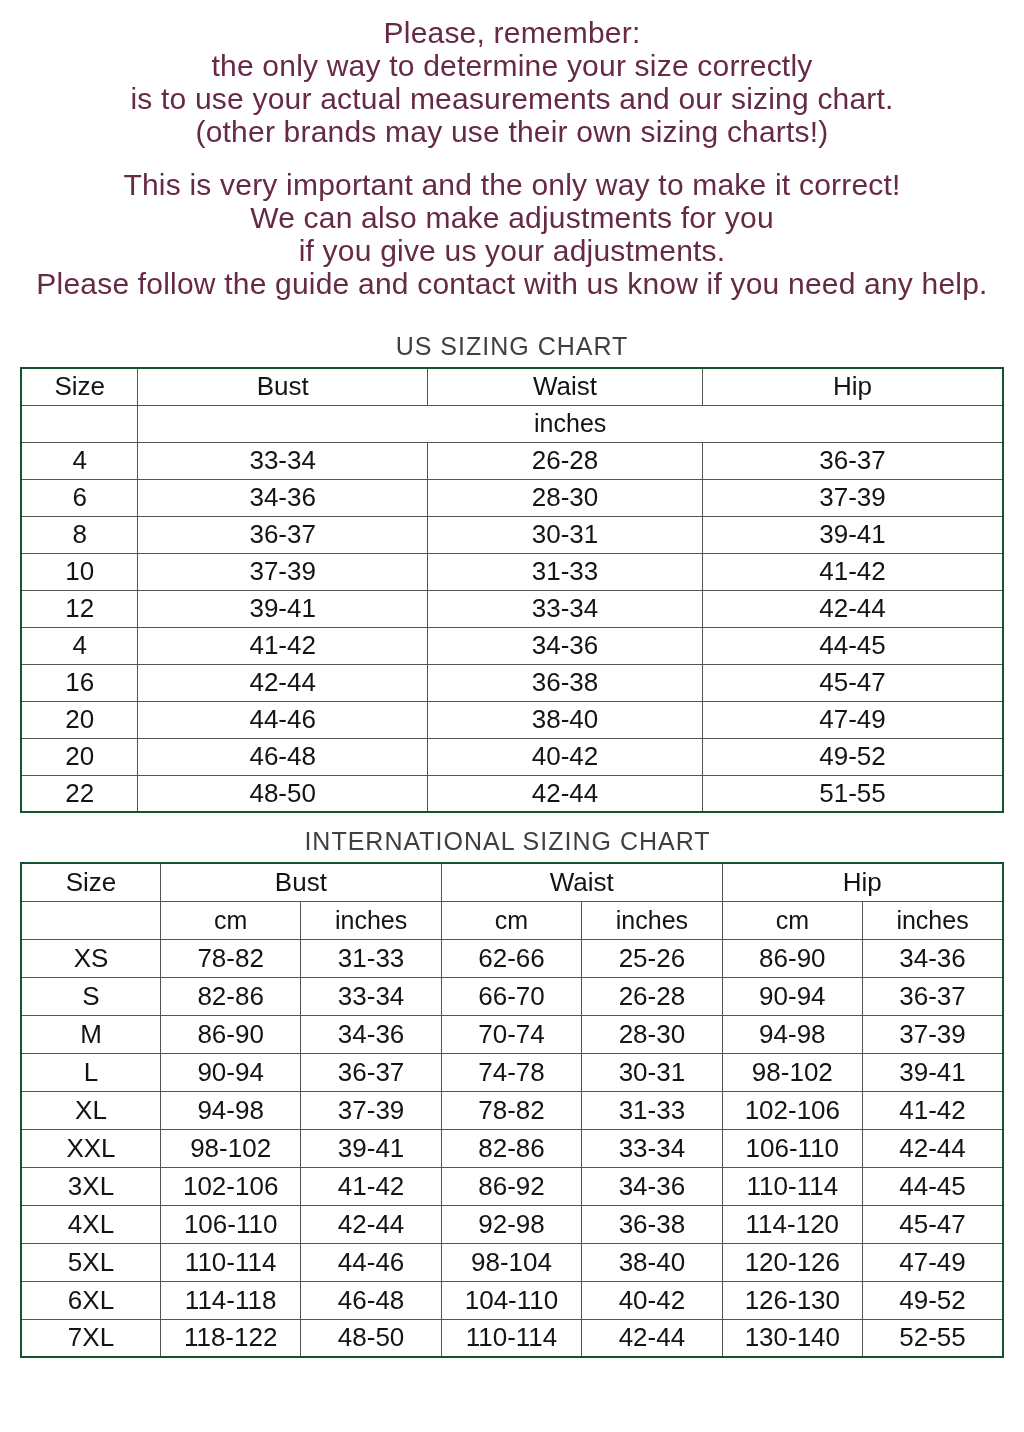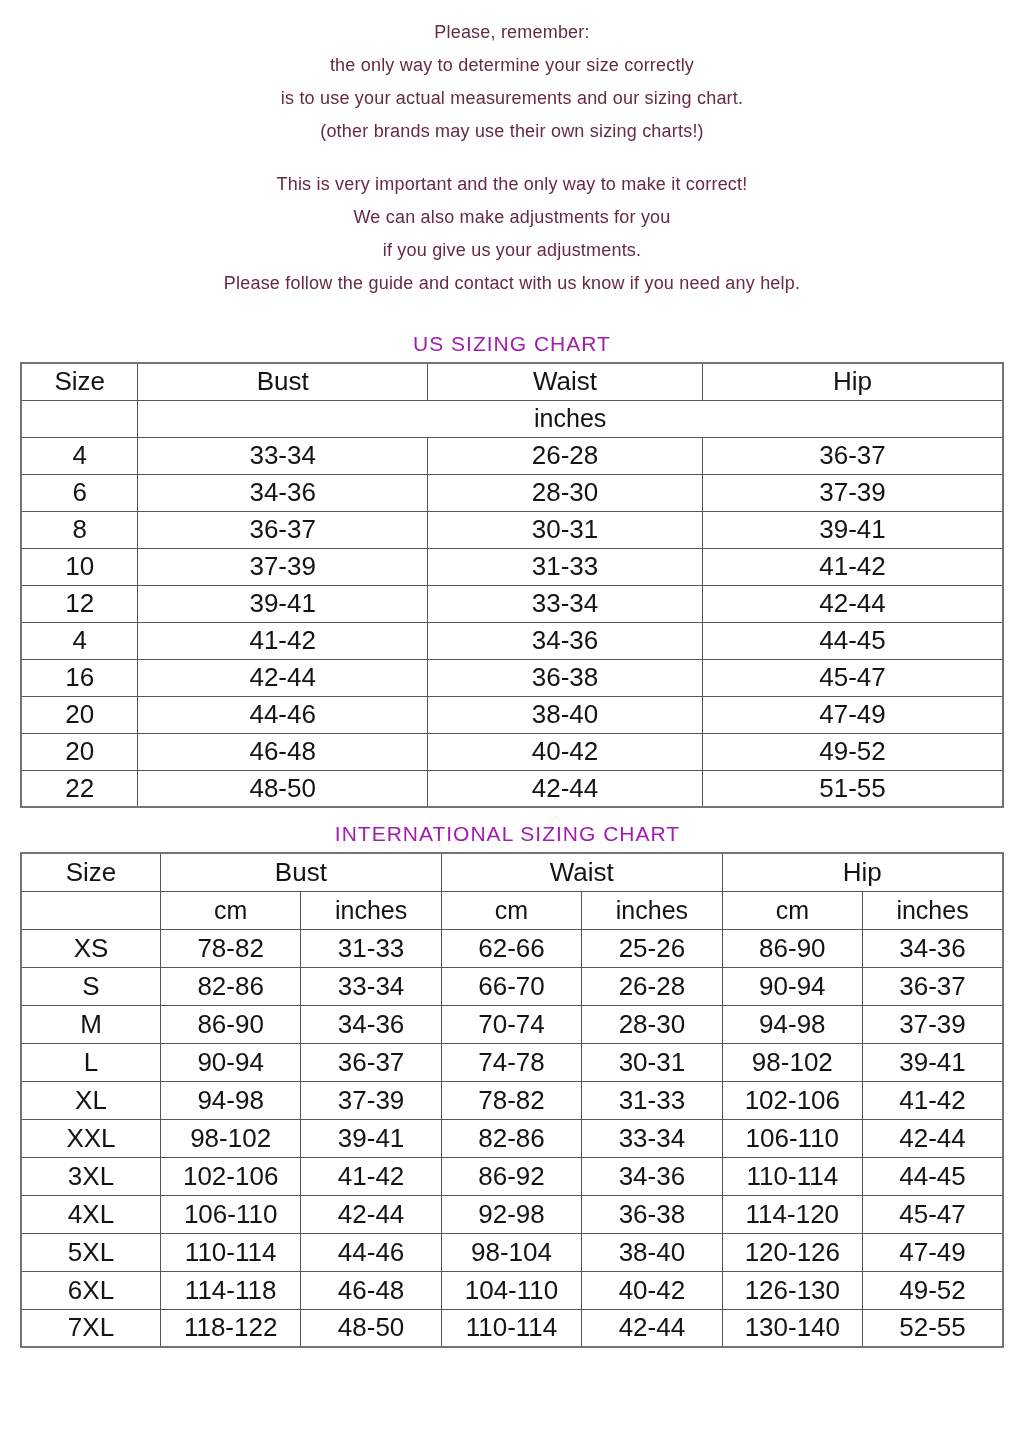--- a/index.html
+++ b/index.html
@@ -6,41 +6,41 @@
   html,body { background:#ffffff; }
   body {
     width:1024px; height:1432px; margin:0 auto;
     font-family:"Liberation Sans", sans-serif;
     color:#1a1a1a; overflow:hidden;
   }
   .intro {
     padding-top:16px;
     text-align:center;
     color:#662946;
-    font-size:18px;
+    font-size:30px;
     line-height:33px;
     letter-spacing:0.2px;
   }
   .intro .para { margin:0; }
   .intro .para + .para { margin-top:20px; }
   .chart-title {
     text-align:center;
-    font-size:21px;
+    font-size:25px;
     font-weight:normal;
-    color:#a21caf;
+    color:#404040;
     letter-spacing:1px;
   }
   .us-title  { margin:32px 0 6px 0; }
   .intl-title{ margin:14px 9px 6px 0; }
   table {
     border-collapse:collapse;
     table-layout:fixed;
     width:984px;
     margin:4px auto;
-    border:2px solid #737373;
+    border:2px solid #14532d;
   }
   td, th {
     border:1px solid #555555;
     text-align:center;
     vertical-align:middle;
     font-weight:normal;
     color:#141414;
     padding:0;
   }
   .us-table td, .us-table th { height:37px; font-size:26px; }

